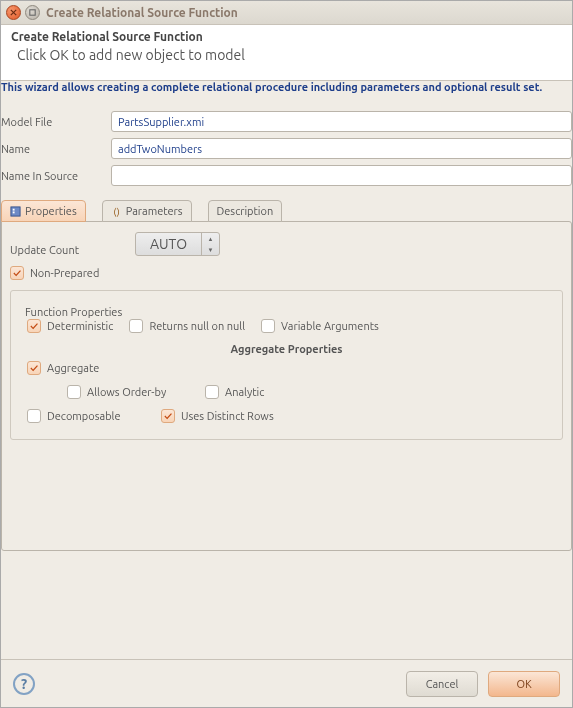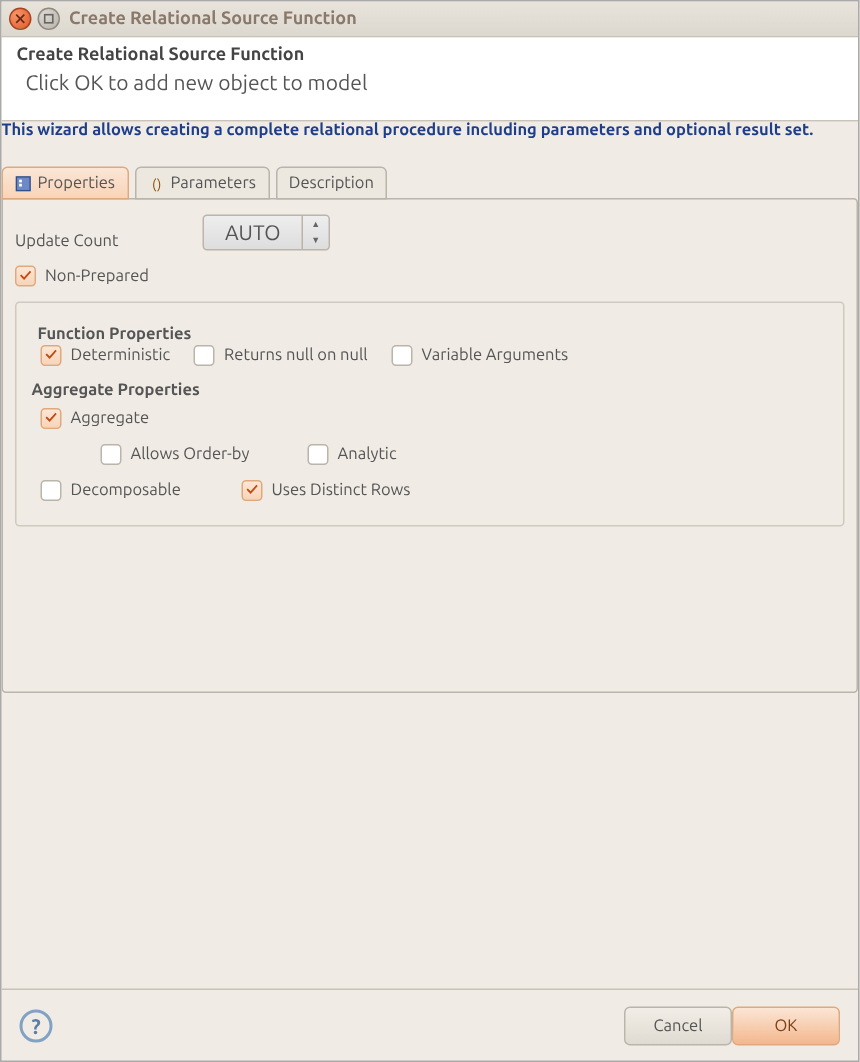--- a/index.html
+++ b/index.html
@@ -16,46 +16,46 @@
   .banner h1 { font-size: 12px; font-weight: bold; color:#444; }
   .banner p { font-size: 14px; color: #555; margin: 4px 0 12px 6px; }
 
   .content { }
   .wizard-desc { font-size: 11px; color: #1e3e8a; font-weight: bold; margin-bottom: 18px; }
 
   .form-grid { display: grid; grid-template-columns: 110px 1fr; row-gap: 6px; align-items: center; margin-bottom: 14px; }
   .form-label { font-size: 11px; color: #555; }
   .text-input { height: 21px; border: 1px solid #bab4aa; border-radius: 3px; padding: 0 6px; font-size: 11px; color: #1e3e8a; background:#fff; width:100%; }
 
-  .tabbar { display:flex; gap:4px; }
+  .tabbar { display:flex; gap:16px; }
   .tab { font-size: 11px; color:#555; padding: 4px 8px; border:1px solid #bab4aa; border-top-left-radius:4px; border-top-right-radius:4px; background:#ece8e0; display:flex; align-items:center; gap:4px; cursor:pointer;}
   .tab.active { background:#fff; border-bottom-color:#fff; background: linear-gradient(#fbe6d6,#f8d4b8); border-color:#dfa97e;}
   .tab-icon{width:11px;height:11px;}
 
   .tab-pane { border:1px solid #bab4aa; border-radius:0 3px 3px 3px; padding:10px 8px 10px 8px; margin-top:-1px; min-height: 330px; background:#f0ece5;}
 
   .row { display:flex; align-items:flex-end; gap:16px; margin-bottom:10px; font-size:11px; color:#555;}
   .spinner { display:inline-flex; align-items:center; border:1px solid #bab4aa; border-radius:3px; background:linear-gradient(#eee,#ddd); height:24px; }
   .spinner span { padding:0 14px; font-size:14px; color:#555;}
   .spinner .btns{ width:18px; display:flex; flex-direction:column; border-left:1px solid #bab4aa; height:100%;}
   .spinner-btn{flex:1;display:flex;align-items:center;justify-content:center;font-size:6px;color:#666;}
 
   .chk { display:inline-flex; align-items:center; gap:6px; }
   .fakechk { width:14px; height:14px; border:1px solid #bab4aa; border-radius:3px; background:#fff; position:relative; display:flex; align-items:center; justify-content:center;}
   .fakechk.checked { background: linear-gradient(#fbe6d6,#f8d4b8); border-color:#dfa97e;}
   .fakechk.checked::after{ content:"✓"; font-size:11px; color:#c24a12; font-weight:bold; }
 
   .groupbox { border:1px solid #cfc9bf; border-radius:3px; padding:10px 10px 6px 10px; margin-top:6px; }
-  .groupbox .legend{ font-size:11px; font-weight:bold; color:#555; margin-top:-18px; background:#f0ece5; display:inline-block; padding:0 4px;}
-  .groupbox .subtitle{ font-size:11px; font-weight:bold; color:#555; margin:8px 0 6px 0;}
+  .groupbox .legend{ font-size:11px; font-weight:normal; color:#555; margin-top:-18px; background:#f0ece5; display:inline-block; padding:0 4px;}
+  .groupbox .subtitle{ font-size:11px; font-weight:bold; color:#555; margin:8px 0 6px 0;text-align:center;}
   .groupbox .row{ margin-left:6px; margin-bottom:10px;}
 
   .footer { position:absolute; bottom:0; left:0; right:0; height:48px; padding:8px 12px; display:flex; align-items:center; justify-content:space-between; border-top:1px solid #c8c2b8;}
   .help-icon { width:22px; height:22px; border:2px solid #82a2c4; border-radius:50%; display:flex; align-items:center; justify-content:center; color:#5a7ea4; font-size:14px; font-weight:bold; cursor:pointer;}
-  .footer-buttons { display:flex; }
+  .footer-buttons { display:flex; gap:10px;}
   .btn { min-width:72px; height:26px; border:1px solid #bab4aa; border-radius:4px; background:linear-gradient(#f2eee7,#dfdbd2); font-size:11px; color:#555; cursor:pointer;}
   .btn.primary { background:linear-gradient(#fbe6d6,#f3b78d); border-color:#dfa97e; color:#7a3e18;}
 
   body{position:relative;}
 </style>
 </head>
 <body>
 
 <div class="titlebar">
   <div class="win-buttons">
@@ -75,20 +75,28 @@
 </div>
 
 <div class="banner">
   <h1>Create Relational Source Function</h1>
   <p>Click OK to add new object to model</p>
 </div>
 
 <div class="content">
   <p class="wizard-desc">This wizard allows creating a complete relational procedure including parameters and optional result set.</p>
 
+  <div class="form-grid">
+    <div class="form-label">Model File</div>
+    <input class="text-input" type="text" value="PartsSupplier.xmi" style="">
+    <div class="form-label">Name</div>
+    <input class="text-input" type="text" value="addTwoNumbers" style="">
+    <div class="form-label">Name In Source</div>
+    <input class="text-input" type="text" value="" style="">
+  </div>
 
   <div class="tabbar">
     <div class="tab active">
       <svg class="tab-icon" viewBox="0 0 12 12">
           <rect x="1" y="1" width="10" height="10" fill="#6d8ac6" stroke="#33508a"></rect>
           <rect x="3" y="3" width="2" height="2" fill="#fff"></rect>
           <rect x="3" y="6" width="2" height="2" fill="#fff"></rect>
         </svg>
       <span>Properties</span>
     </div>

